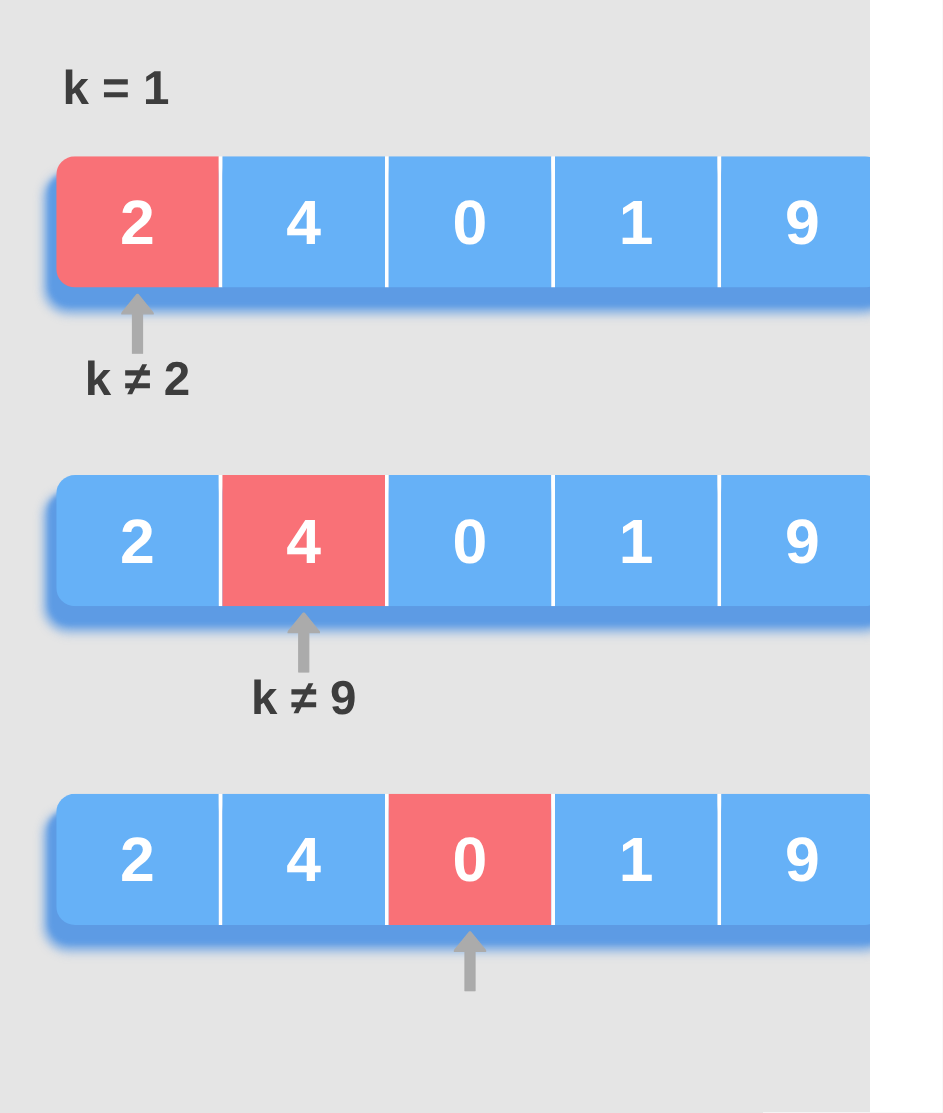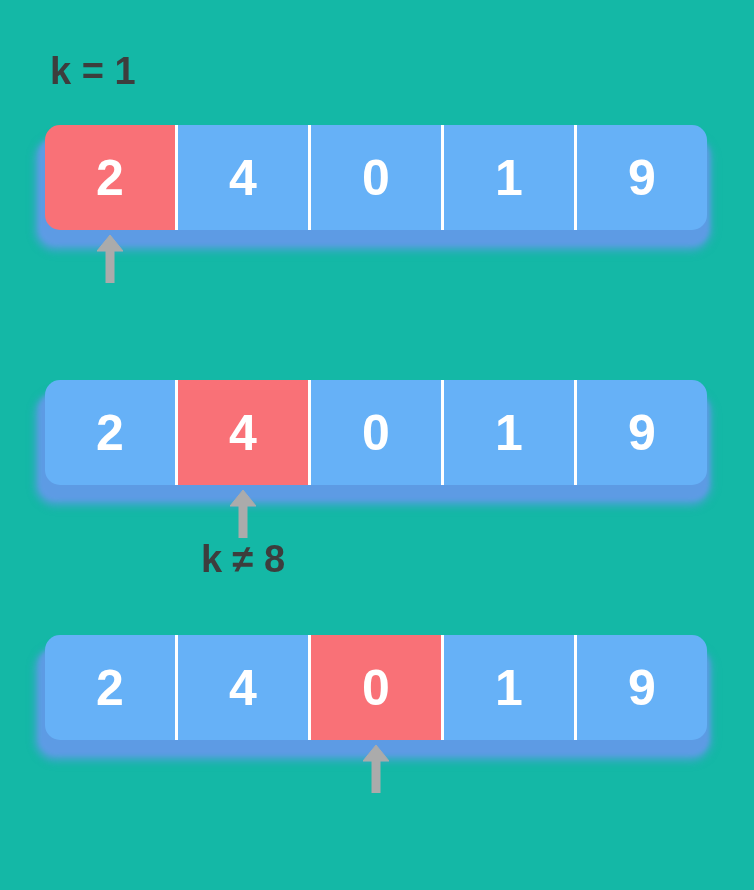--- a/index.html
+++ b/index.html
@@ -6,22 +6,22 @@
     --cell-blue:#66b1f7;
     --cell-red:#f97177;
     --base-blue:#5d9be4;
     --arrow-gray:#ababab;
     --text-dark:#3d3d3d;
     --value-white:#ffffff;
   }
   html,body{margin:0;padding:0;background:#ffffff;}
   .canvas{
     position:relative;
-    width:754px;height:890px;
-    background:#14b8a6;
+    width:696px;height:890px;
+    background:#e5e5e5;
     font-family:"Liberation Sans","DejaVu Sans",sans-serif;
     overflow:hidden;
   }
   .k-title{
     position:absolute;left:50px;top:50px;
     font-size:38px;font-weight:700;color:var(--text-dark);
     white-space:nowrap;
   }
   .step{position:absolute;left:0;width:754px;height:240px;}
   .step-1{top:125px;}
@@ -100,20 +100,21 @@
         <div class="cell">
             <span>9</span>
           </div>
       </div>
     </div>
     <div class="pointer-arrow" style="left: 110px;">
       <svg width="26" height="48" viewBox="0 0 26 48">
           <path d="M13 0 L26 16 L17 16 L17 48 L9 48 L9 16 L0 16 Z" fill="var(--arrow-gray)" stroke="var(--arrow-gray)" stroke-width="1" stroke-linejoin="round"></path>
         </svg>
     </div>
+    <div class="step-caption" style="left: 110px;">k ≠ 2</div>
   </section>
 
   <section class="step step-2">
     <div class="array-row">
       <div class="array-base"></div>
       <div class="cells">
         <div class="cell">
             <span>2</span>
           </div>
         <div class="divider"></div>
@@ -132,21 +133,21 @@
         <div class="cell">
             <span>9</span>
           </div>
       </div>
     </div>
     <div class="pointer-arrow" style="left: 243px;">
       <svg width="26" height="48" viewBox="0 0 26 48">
           <path d="M13 0 L26 16 L17 16 L17 48 L9 48 L9 16 L0 16 Z" fill="var(--arrow-gray)" stroke="var(--arrow-gray)" stroke-width="1" stroke-linejoin="round"></path>
         </svg>
     </div>
-    <div class="step-caption" style="left: 243px;">k ≠ 8</div>
+    <div class="step-caption" style="left: 243px;">k ≠ 9</div>
   </section>
 
   <section class="step step-3">
     <div class="array-row">
       <div class="array-base"></div>
       <div class="cells">
         <div class="cell">
             <span>2</span>
           </div>
         <div class="divider"></div>

